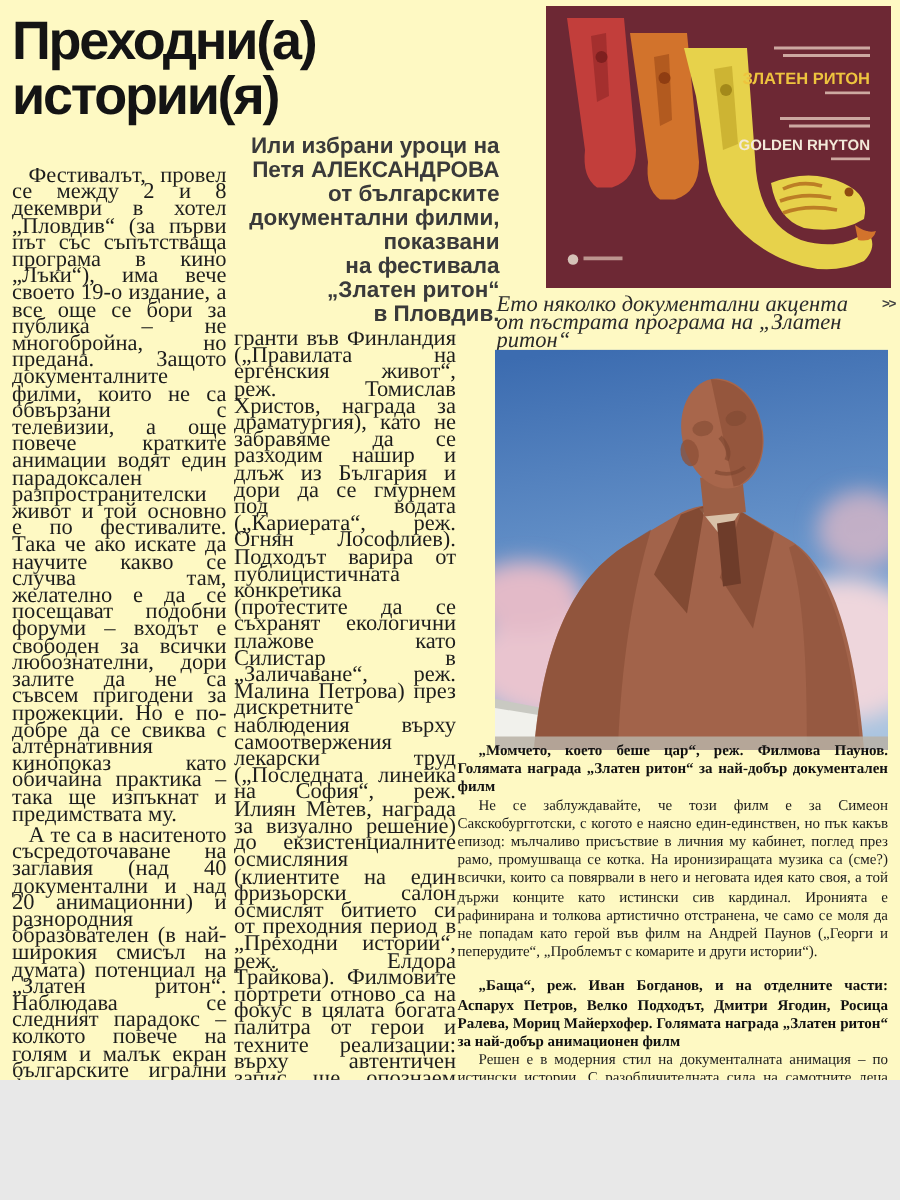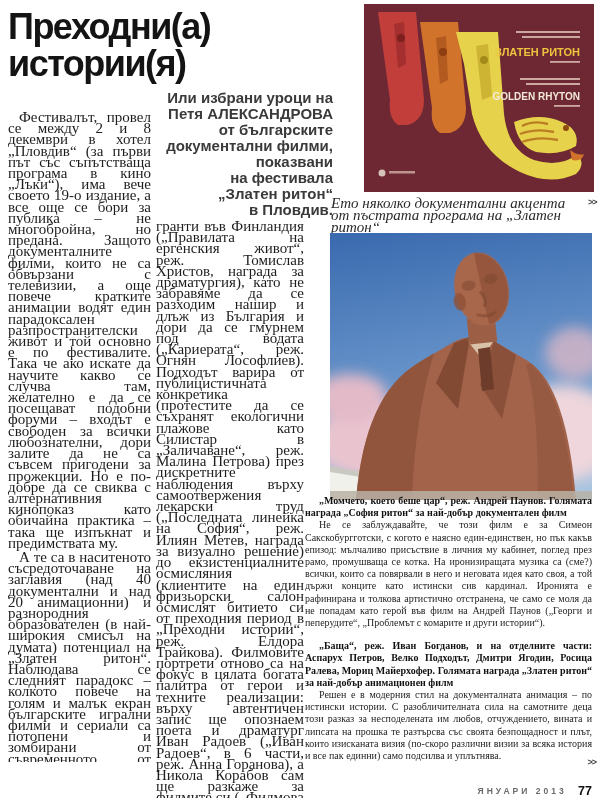--- a/index.html
+++ b/index.html
@@ -1,18 +1,18 @@
 <!DOCTYPE html>
 <html lang="bg"><head>
 <meta charset="utf-8">
 <style>
   html,body{margin:0;padding:0;background:#e8e8e8;}
   .page{
-    position:relative;width:600px;height:800px;margin:0 auto;
-    background:#ffffff;overflow:hidden;
+    position:relative;width:600px;height:720px;margin:0 auto;
+    background:#fef9c3;overflow:hidden;
     font-family:"Liberation Serif", serif;color:#1d1d1d;
   }
   .headline{
     position:absolute;left:8px;top:8px;width:320px;
     font-family:"Liberation Sans", sans-serif;font-weight:bold;
     font-size:36px;line-height:37px;letter-spacing:-1.5px;color:#141414;
   }
   .intro{
     position:absolute;left:152px;top:90px;width:181px;
     font-family:"Liberation Sans", sans-serif;font-weight:bold;
@@ -197,21 +197,21 @@
           <path d="M142,80 q10,6 20,1" stroke="#7c452f" stroke-width="2.5" fill="none" opacity="0.6"></path>
           <ellipse cx="128" cy="64" rx="6" ry="9" fill="#8f5138" opacity="0.8"></ellipse>
         </g>
       </g>
 
       <rect x="0" y="258" width="262" height="9" fill="#b9b2a6" opacity="0.85"></rect>
     </svg>
   </div>
 
   <div class="right-flow">
-    <h3>„Момчето, което беше цар“, реж. Андрей Паунов. Голямата награда „София ритон“ за най-добър документален филм</h3>
+    <h3>„Момчето, което беше цар“, реж. Филмова Паунов. Голямата награда „Златен ритон“ за най-добър документален филм</h3>
     <p>Не се заблуждавайте, че този филм е за Симеон Сакскобургготски, с когото е наясно един-единствен, но пък какъв епизод: мълчаливо присъствие в личния му кабинет, поглед през рамо, промушваща се котка. На иронизиращата музика са (сме?) всички, които са повярвали в него и неговата идея като своя, а той държи конците като истински сив кардинал. Иронията е рафинирана и толкова артистично отстранена, че само се моля да не попадам като герой във филм на Андрей Паунов („Георги и пеперудите“, „Проблемът с комарите и други истории“).</p>
     <h3>„Баща“, реж. Иван Богданов, и на отделните части: Аспарух Петров, Велко Подходът, Дмитри Ягодин, Росица Ралева, Мориц Майерхофер. Голямата награда „Златен ритон“ за най-добър анимационен филм</h3>
     <p>Решен е в модерния стил на документалната анимация – по истински истории. С разобличителната сила на самотните деца този разказ за несподелената им любов, отчуждението, вината и липсата на прошка те разтърсва със своята безпощадност и плът, които изисканата визия (по-скоро различни визии за всяка история и все пак единни) само подсилва и уплътнява.</p>
   </div>
 
   <div class="marker-bottom">&gt;&gt;</div>
 
   <div class="footer">
     <span class="issue">ЯНУАРИ 2013</span>
     <span class="pagenum">77</span>

